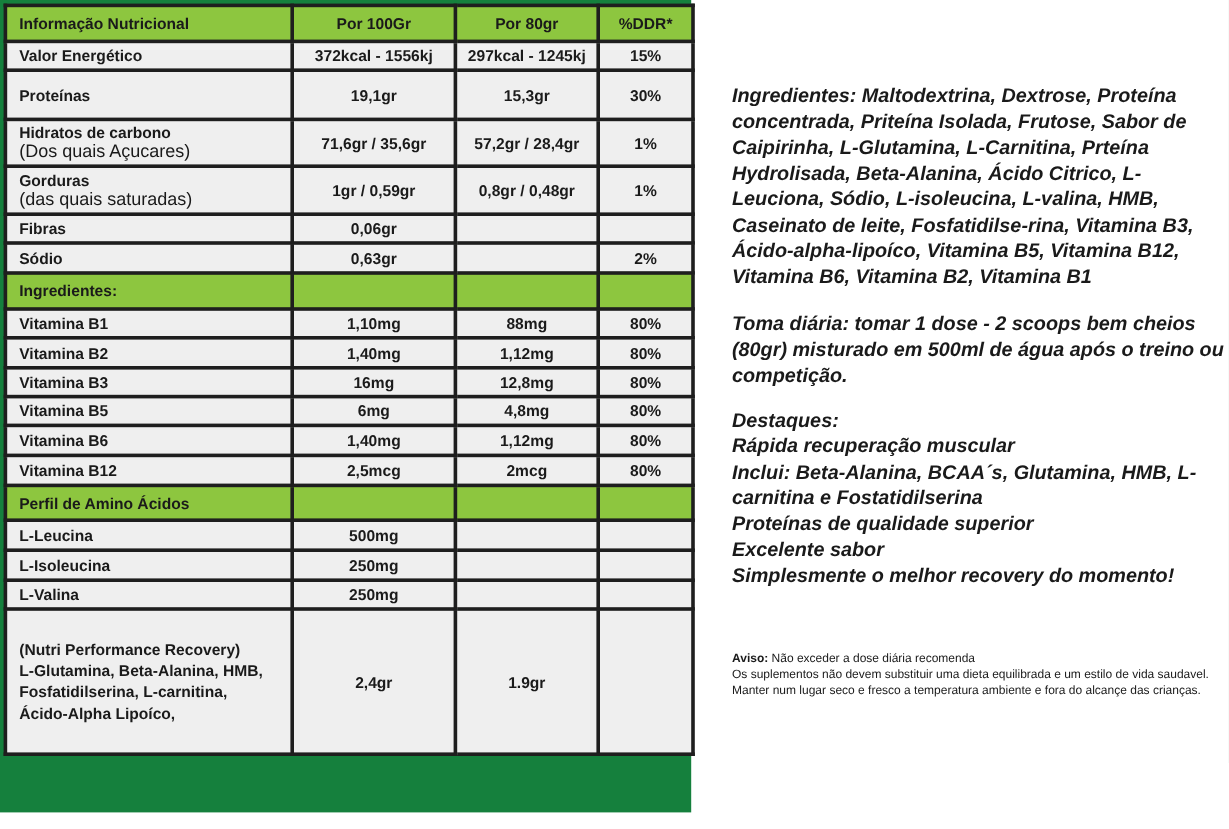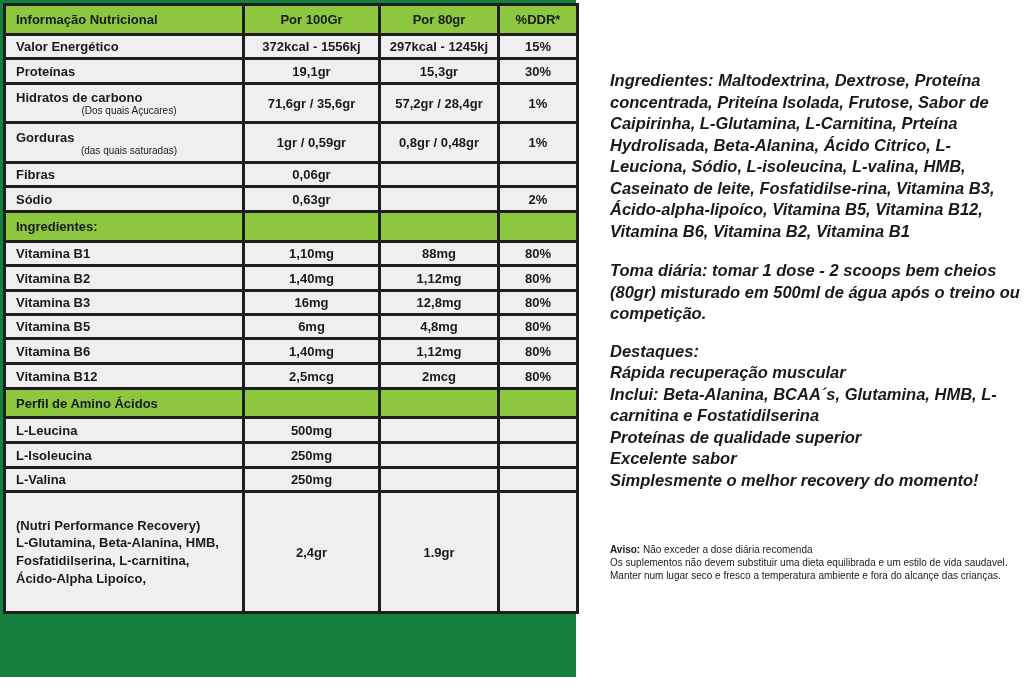--- a/index.html
+++ b/index.html
@@ -6,21 +6,21 @@
   body{width:1024px;height:691px;position:relative;overflow:hidden;font-family:"Liberation Sans",sans-serif;color:#1a1a1a;}
   .table-wrap{position:absolute;left:0;top:0;width:576px;height:677px;background:#15803d;}
   table{position:absolute;left:3px;top:3px;border-collapse:collapse;table-layout:fixed;width:570px;}
   td{border:3px solid #1e1e1e;background:#efefef;padding:0;font-weight:bold;font-size:13px;vertical-align:middle;}
   td.c0{width:226px;padding-left:10px;text-align:left;}
   td.c1{width:133px;text-align:center;}
   td.c2{width:116px;text-align:center;}
   td.c3{width:76px;text-align:center;}
   tr.green td{background:#8dc63f;}
   tr.green td.c0{font-size:13px;}
-  .sub{font-weight:normal;font-size:10px;display:block;text-align:center;}
+  .sub{font-weight:normal;font-size:15px;display:block;}
   .nutri-title{display:block;font-weight:bold;font-size:13px;line-height:17px;}
   .nutri-body{display:block;font-weight:bold;font-size:13px;line-height:18px;}
   .right{position:absolute;left:610px;top:70px;width:410px;font-style:italic;}
   .para{font-size:16.5px;line-height:21.5px;font-weight:bold;margin:0;}
   .para .lead{font-weight:900;}
   .gap1{height:18px;}
   .gap2{height:16px;}
   .notice{position:absolute;left:610px;top:543px;width:410px;font-size:10px;line-height:13px;font-weight:normal;}
   .notice b{font-weight:bold;}
 </style>
@@ -36,21 +36,21 @@
     <td class="c2">Por 80gr</td>
     <td class="c3">%DDR*</td>
   </tr>
 
   <tr style="height:24px">
     <td class="c0">Valor Energético</td>
     <td class="c1">372kcal - 1556kj</td>
     <td class="c2">297kcal - 1245kj</td>
     <td class="c3">15%</td>
   </tr>
-  <tr style="height:25px">
+  <tr style="height:41px">
     <td class="c0">Proteínas</td>
     <td class="c1">19,1gr</td>
     <td class="c2">15,3gr</td>
     <td class="c3">30%</td>
   </tr>
   <tr style="height:39px">
     <td class="c0">
       <span>Hidratos de carbono</span>
       <span class="sub">(Dos quais Açucares)</span>
     </td>

